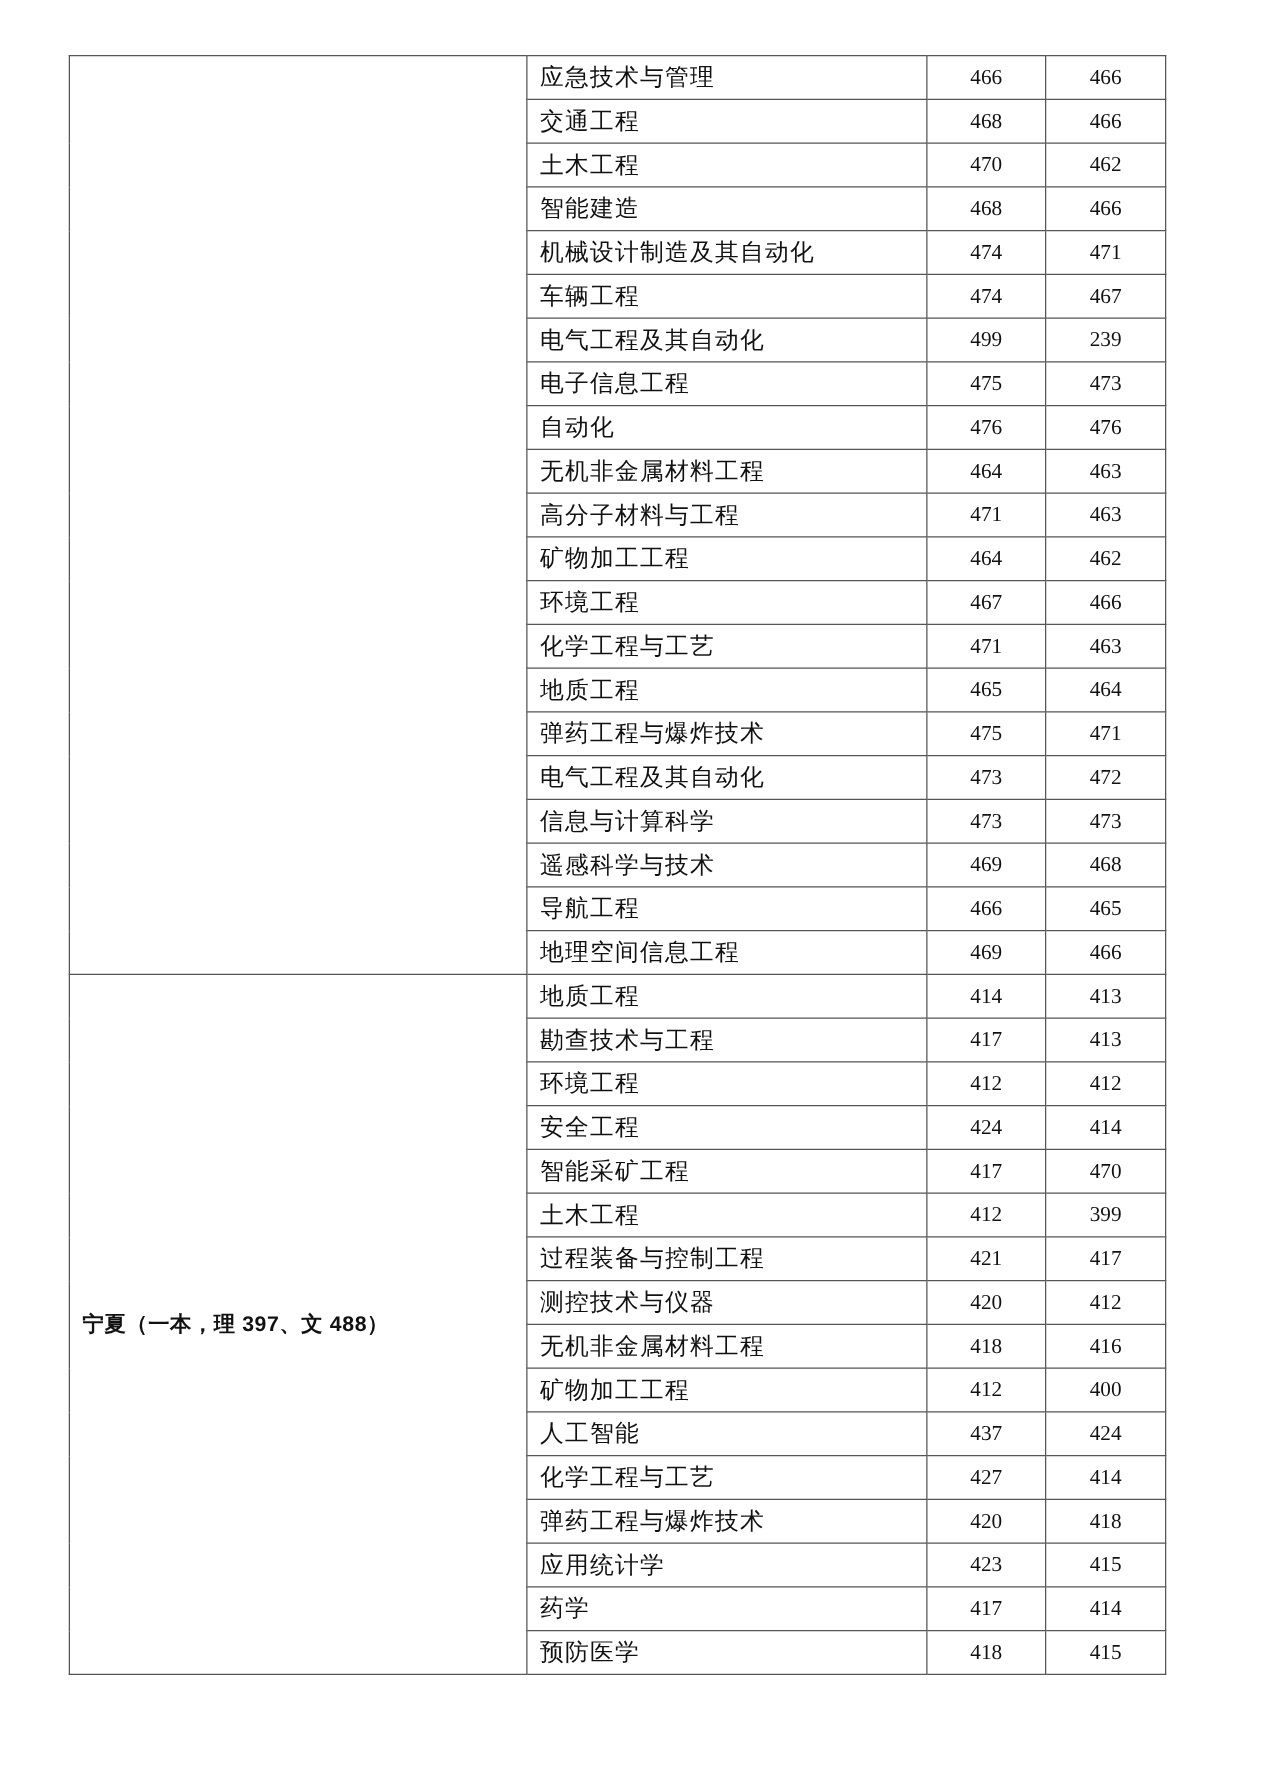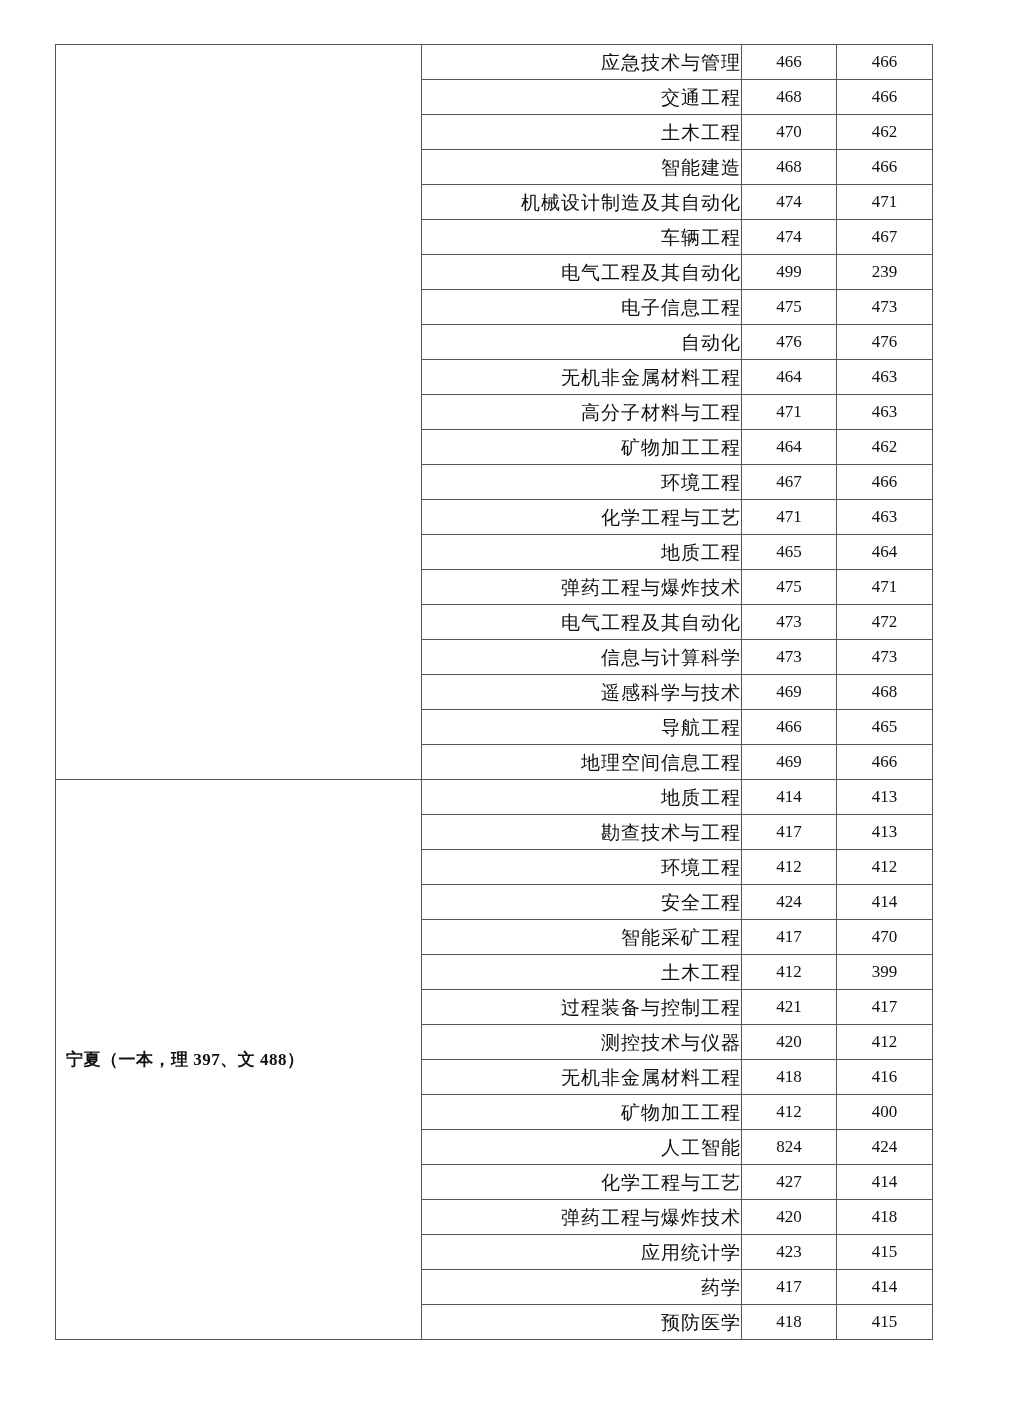--- a/index.html
+++ b/index.html
@@ -34,27 +34,27 @@
       overflow: hidden;
     }
     col.c-prov  { width: 366px; }
     col.c-major { width: 320px; }
     col.c-max   { width: 95px; }
     col.c-min   { width: 96px; }
     td.prov-cell {
       vertical-align: middle;
       padding-left: 10px !important;
       font-size: 17px !important;
-      font-family: Liberation Serif, serif;
+      font-family: Liberation Sans, sans-serif;
       font-weight: bold;
       letter-spacing: 0.5px;
     }
     td.major-cell {
       padding-left: 10px !important;
-      text-align: right;
+      text-align: left;
       letter-spacing: 1px;
     }
     td.num-cell {
       text-align: center;
       font-size: 17px !important;
       font-family: "Liberation Serif", "DejaVu Serif", serif;
     }
   </style>
 </head>
 <body>
@@ -219,21 +219,21 @@
         <td class="num-cell">418</td>
         <td class="num-cell">416</td>
       </tr>
       <tr>
         <td class="major-cell">矿物加工工程</td>
         <td class="num-cell">412</td>
         <td class="num-cell">400</td>
       </tr>
       <tr>
         <td class="major-cell">人工智能</td>
-        <td class="num-cell">824</td>
+        <td class="num-cell">437</td>
         <td class="num-cell">424</td>
       </tr>
       <tr>
         <td class="major-cell">化学工程与工艺</td>
         <td class="num-cell">427</td>
         <td class="num-cell">414</td>
       </tr>
       <tr>
         <td class="major-cell">弹药工程与爆炸技术</td>
         <td class="num-cell">420</td>

